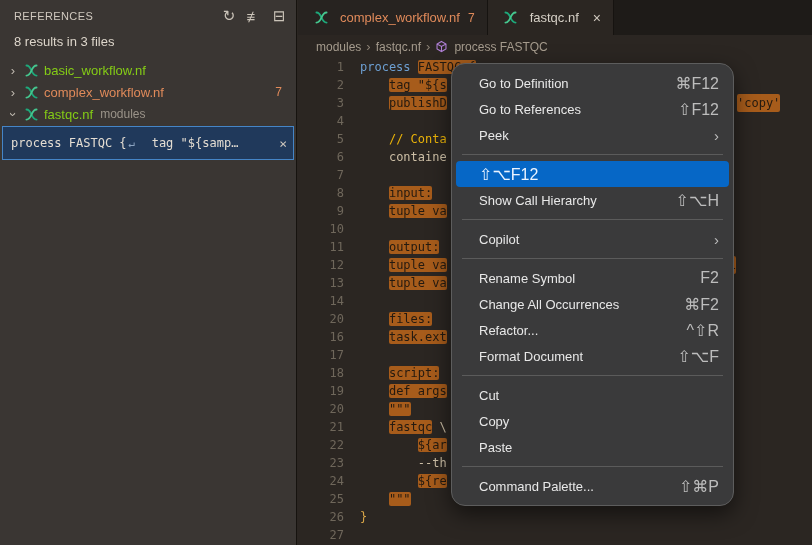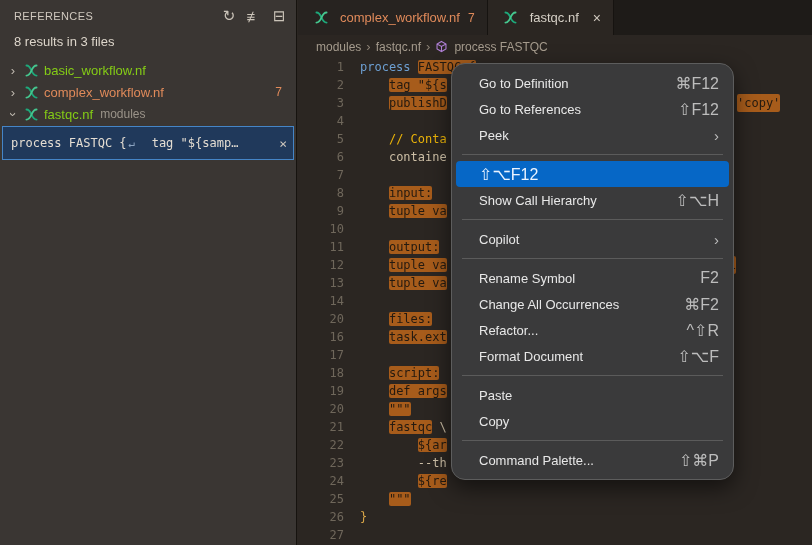--- a/index.html
+++ b/index.html
@@ -318,24 +318,27 @@
       <div class="mi">
         <span class="lbl">Refactor...</span>
         <span class="sc">^⇧R</span>
       </div>
       <div class="mi">
         <span class="lbl">Format Document</span>
         <span class="sc">⇧⌥F</span>
       </div>
       <div class="sep"></div>
       <div class="mi">
+        <span class="lbl">Cut</span>
+      </div>
+      <div class="mi">
+        <span class="lbl">Copy</span>
+      </div>
+      <div class="mi">
         <span class="lbl">Paste</span>
-      </div>
-      <div class="mi">
-        <span class="lbl">Copy</span>
       </div>
       <div class="sep"></div>
       <div class="mi">
         <span class="lbl">Command Palette...</span>
         <span class="sc">⇧⌘P</span>
       </div>
     </div>
 
 </div>
 

